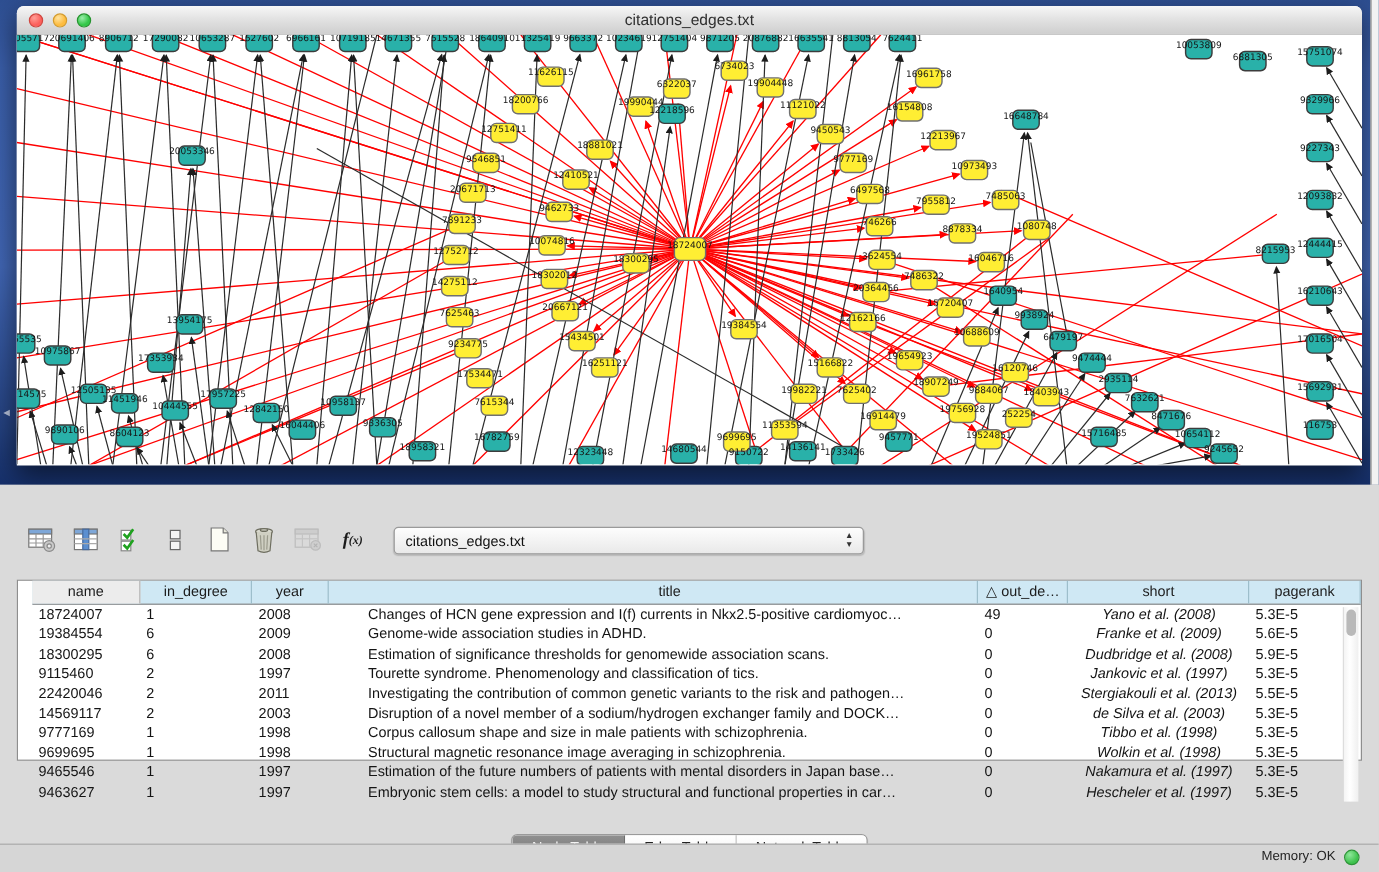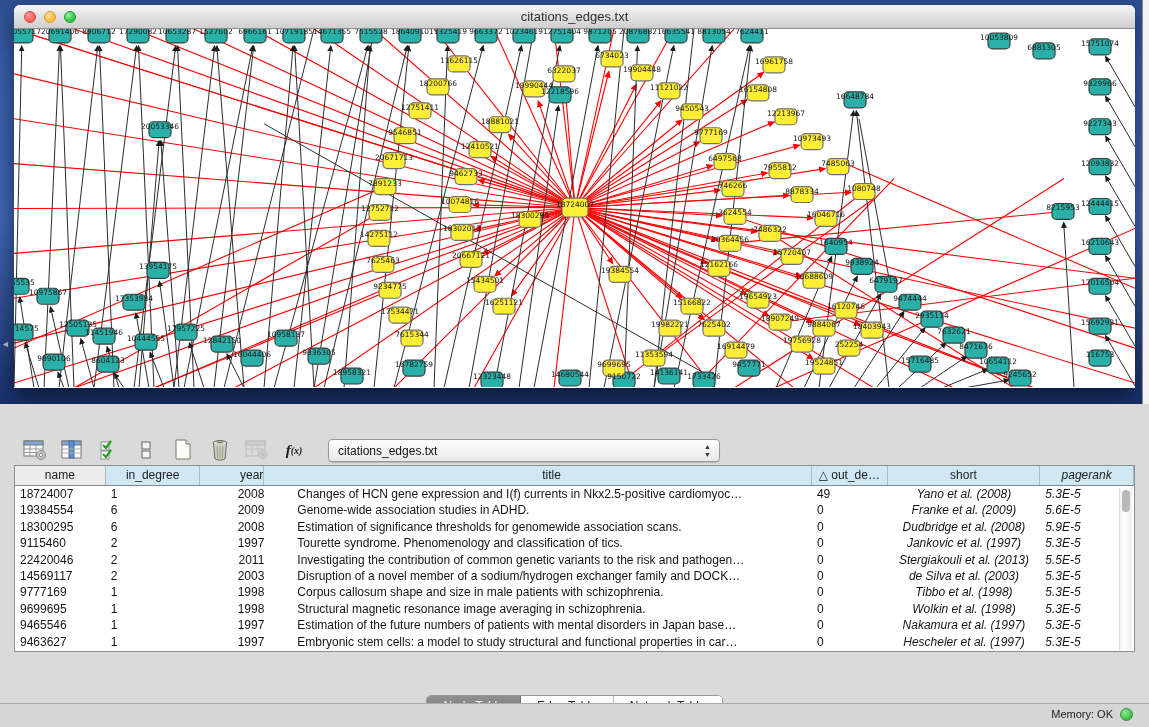--- a/index.html
+++ b/index.html
@@ -42,30 +42,30 @@
   .toolbar { display:flex; align-items:center; gap:11px; height:38px; padding-left:14px; }
   .tool { width:26px; height:26px; display:flex; align-items:center; justify-content:center; }
   .tool svg { display:block; }
   .fx { font-family:"Liberation Serif","DejaVu Serif",serif; font-style:italic; font-weight:bold; font-size:15px; color:#1a1a1a; }
   .fx .sm { font-size:10px; }
   .dropdown { position:relative; margin-left:10px; width:392px; height:23px; border:1px solid #9a9a9a; border-radius:4px;
     background:linear-gradient(180deg,#fdfdfd,#e9e9e9); box-shadow:0 1px 1px rgba(0,0,0,.15); }
   .dropdown .dd-text { position:absolute; left:9px; top:4px; font-size:12px; color:#111; }
   .dropdown .dd-arrows { position:absolute; right:8px; top:3px; display:flex; flex-direction:column; line-height:8px; font-size:7px; color:#333; }
 
-  .tablebox { position:absolute; left:6px; top:34px; width:1121px; height:187px; border:1px solid #8e8e8e; background:#fff; }
+  .tablebox { position:absolute; left:6px; top:52px; width:1121px; height:151px; border:1px solid #8e8e8e; background:#fff;padding-left:12px; }
   .thead { display:flex; height:20px; border-bottom:1px solid #888; background:#cfe8f4; }
   .th { font-size:12px; color:#1c1c1c; text-align:center; line-height:19px; border-right:1px solid #9dbecb;
     overflow:hidden; white-space:nowrap; }
   .th.gray { background:#ececec; border-right:1px solid #b5b5b5; }
   .tbody { position:relative; height:165px; overflow:hidden; }
   .tr { display:flex; height:16.4px; }
   .td { font-size:12px; color:#141414; line-height:16px; padding-left:5px; overflow:hidden; white-space:nowrap; }
   .td.center { text-align:center; padding-left:0;font-style:italic; }
-  .c0{width:91px;} .c1{width:95px;} .c2{width:64px;text-align:right;} .c3{width:521px;margin-left:28px;} .c4{width:76px;} .c5{width:153px;} .c6{width:94px;font-style:italic;}
+  .c0{width:91px;} .c1{width:95px;} .c2{width:64px;} .c3{width:521px;margin-left:28px;} .c4{width:76px;} .c5{width:153px;} .c6{width:94px;}
   .thf { flex:1; border-right:none; }
   .vscroll { position:absolute; right:2px; top:22px; width:13px; height:162px; background:linear-gradient(90deg,#f4f4f4,#fff 40%,#efefef); border-left:1px solid #ddd; }
   .vthumb { position:absolute; left:2px; top:2px; width:8px; height:22px; border-radius:5px; background:#b9b9b9; }
 
   .tabbar { position:absolute; left:0; top:264px; width:100%; display:flex; justify-content:center; }
   .seg { display:flex; border:1px solid #9a9a9a; border-radius:5px; overflow:hidden; background:#fff; box-shadow:0 1px 1px rgba(0,0,0,.12); }
   .seg .tab { font-size:12px; padding:3px 16px 4px 16px; color:#222; border-right:1px solid #b9b9b9; background:linear-gradient(180deg,#ffffff,#f1f1f1); }
   .seg .tab:last-child { border-right:none; }
   .seg .tab.sel { background:linear-gradient(180deg,#909090,#757575); color:#f4f4f4; border-right:1px solid #6e6e6e; }
 

